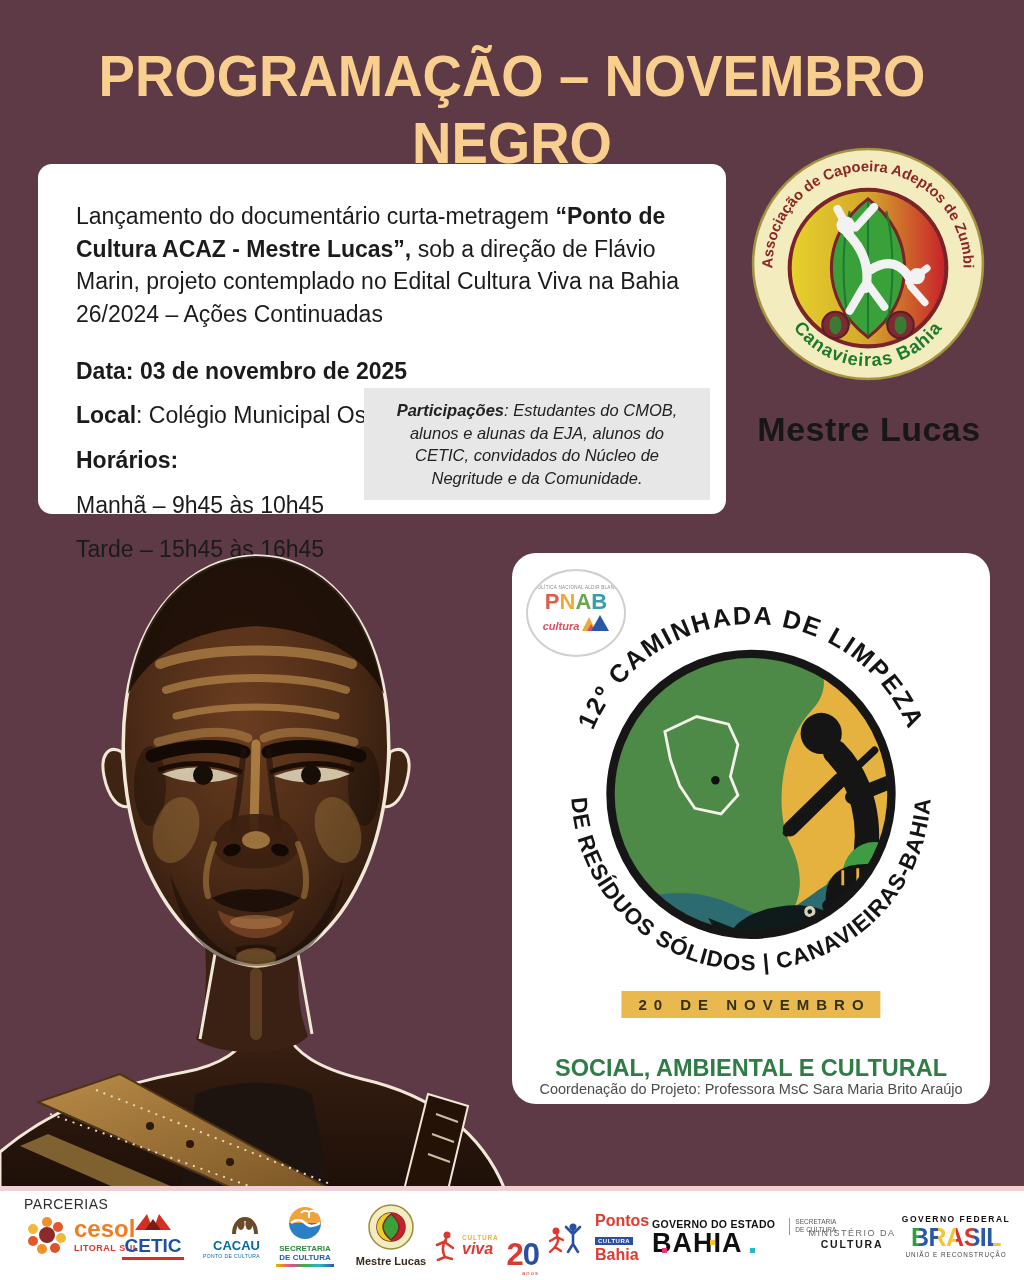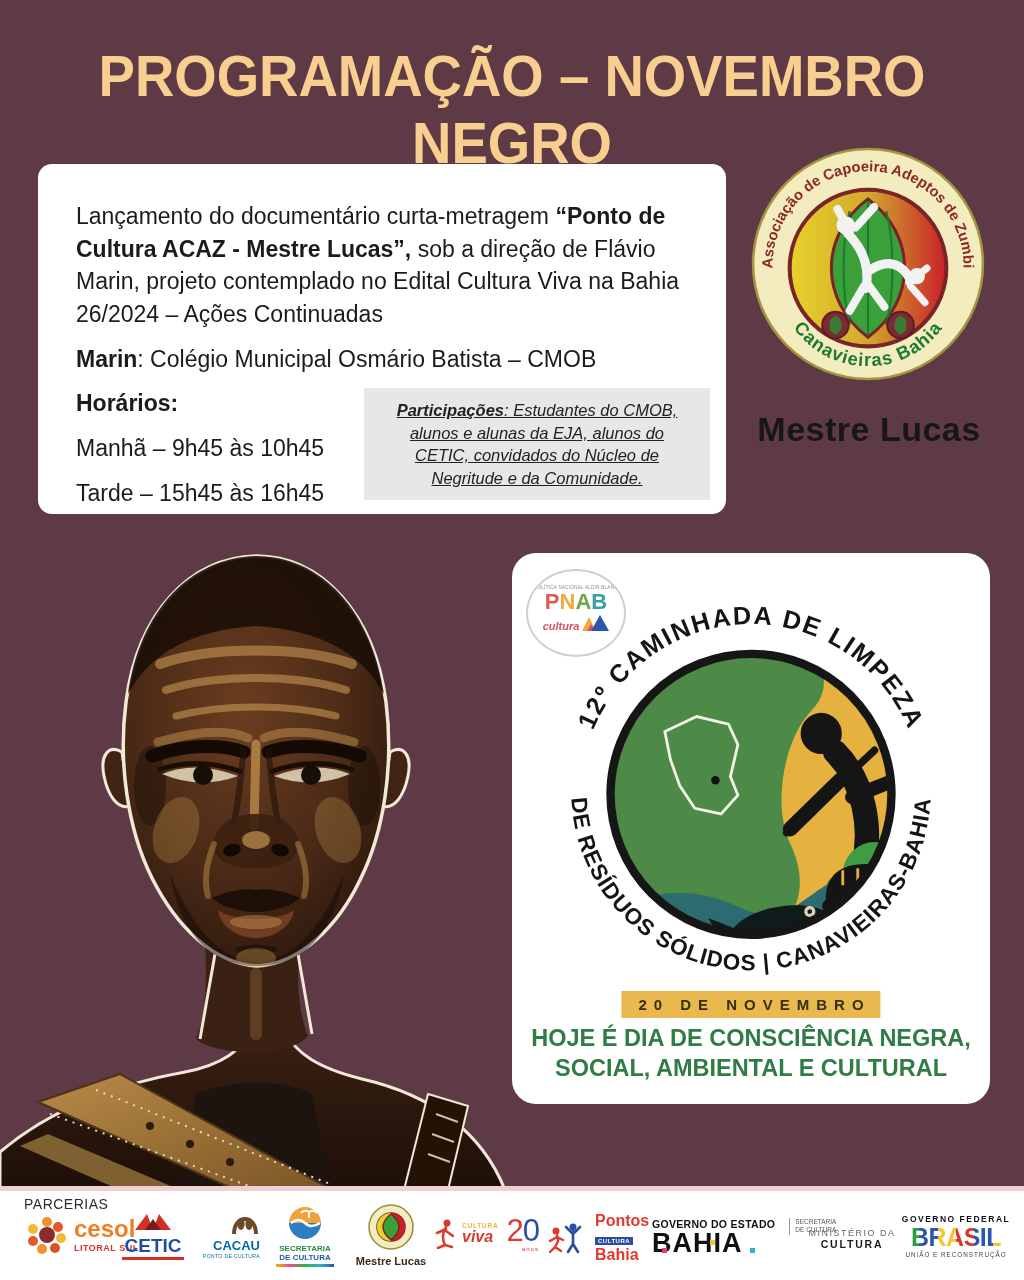--- a/index.html
+++ b/index.html
@@ -11,21 +11,21 @@
     color:#f8cf8e;font-size:58px;font-weight:800;letter-spacing:0;transform:scaleX(.94);}
   
   .event-card{position:absolute;left:38px;top:164px;width:688px;height:350px;background:#fff;
     border-radius:14px;box-sizing:border-box;padding:24px 26px;color:#1b1b1b;
     font-size:23px;line-height:1.42;}
   .event-card p{margin:12px;}
   .date-line{margin-top:24px !important;font-weight:700;}
   .bold-label{font-weight:700;}
   .part-box{position:absolute;right:16px;bottom:14px;width:346px;background:#e7e7e7;
     padding:11px 20px;box-sizing:border-box;font-size:16.5px;line-height:1.36;
-    text-align:center;font-style:italic;color:#222;text-decoration:underline;}
+    text-align:center;font-style:italic;color:#222;}
   
   .acaz-logo{position:absolute;left:750px;top:146px;}
   .mestre-caption{position:absolute;left:738px;top:410px;width:262px;text-align:center;
     font-size:34px;font-weight:800;color:#171717;letter-spacing:.5px;}
   
   .portrait{position:absolute;left:0;top:534px;}
   
   .walk-card{position:absolute;left:512px;top:553px;width:478px;height:551px;background:#fff;
     border-radius:24px;}
   .pnab{position:absolute;left:14px;top:16px;width:100px;height:88px;border:2px solid #cfcfcf;
@@ -60,21 +60,21 @@
   .p-secult{left:270px;top:15px;width:70px;text-align:center;}
   .secult-l1{font-size:8px;font-weight:800;color:#2f8a3f;line-height:1.1;margin-top:1px;}
   .secult-l2{font-size:8px;font-weight:800;color:#1f5fa8;line-height:1.1;}
   .secult-bar{height:3px;width:58px;margin:1px auto 0;
     background:linear-gradient(90deg,#e8b400,#e84b8a,#35b04a,#2bb5c9,#2b57a8);}
   .p-mestre{left:352px;top:13px;width:78px;text-align:center;}
   .mestre-mini-word{font-size:11px;font-weight:800;color:#3a2a1a;margin-top:1px;}
   .p-cviva{left:434px;top:24px;display:flex;align-items:center;gap:8px;}
   .cviva-cultura{font-size:6.5px;font-weight:800;color:#e8b43a;letter-spacing:.8px;}
   .cviva-viva{font-size:16px;font-weight:800;font-style:italic;color:#d93b2f;line-height:1;}
-  .cviva-num{font-size:31px;font-weight:400;line-height:1;letter-spacing:-1px;}
+  .cviva-num{font-size:31px;font-weight:700;line-height:1;letter-spacing:-1px;margin-top:24px;}
   .cviva-n2{color:#d93b2f}.cviva-n0{color:#2b4fa0}
   .cviva-anos{font-size:6px;color:#d93b2f;text-align:right;letter-spacing:1px;}
   .p-pontos{left:548px;top:22px;display:flex;align-items:center;gap:13px;}
   .pontos-word{font-size:16px;font-weight:800;color:#e03a2e;line-height:1;}
   .pontos-chip{display:inline-block;background:#2b4fa0;color:#fff;font-size:6px;font-weight:800;
     padding:1px 3px;letter-spacing:.5px;}
   .p-govba{left:652px;top:27px;display:flex;align-items:flex-start;gap:14px;}
   .govba-l1{font-size:10.5px;font-weight:800;color:#101010;letter-spacing:.3px;}
   .govba-word{position:relative;font-size:27px;font-weight:900;color:#101010;letter-spacing:1px;line-height:1;}
   .sq{position:absolute;width:5px;height:5px;}
@@ -94,21 +94,22 @@
 </style>
 </head>
 <body>
 
 <div id="canvas">
 
   <h1 class="poster-title">PROGRAMAÇÃO – NOVEMBRO NEGRO</h1>
 
   <section class="event-card">
     <p class="intro"><span>Lançamento do documentário curta-metragem </span><b>“Ponto de Cultura ACAZ - Mestre Lucas”,</b><span> sob a direção de Flávio Marin, projeto contemplado no Edital Cultura Viva na Bahia 26/2024 – Ações Continuadas</span></p>
-    <p><span class="bold-label">Marin</span><span>: Colégio Municipal Osmário Batista – CMOB</span></p>
+    <p class="date-line">Data: 03 de novembro de 2025</p>
+    <p><span class="bold-label">Local</span><span>: Colégio Municipal Osmário Batista – CMOB</span></p>
     <p class="bold-label">Horários:</p>
     <p>Manhã – 9h45 às 10h45</p>
     <p>Tarde – 15h45 às 16h45</p>
     <div class="part-box"><b><i>Participações</i></b><i>: Estudantes do CMOB, alunos e alunas da EJA, alunos do CETIC, convidados do Núcleo de Negritude e da Comunidade.</i></div>
   </section>
 
   <div class="acaz-logo">
     <svg width="236" height="236" viewBox="0 0 232 232">
       <defs>
         <linearGradient id="innerG" x1="0" y1="0" x2="1" y2="0">
@@ -316,23 +317,24 @@
           <path d="M 318,296 L 318,312 M 334,294 L 334,312 M 350,293 L 350,311" stroke="#e5b23f" stroke-width="3"></path>
         </g>
       </g>
       <circle cx="220" cy="215" r="150" fill="none" stroke="#161616" stroke-width="9"></circle>
       <text font-size="27" font-weight="bold" letter-spacing="2" fill="#141414" font-family="Liberation Sans,sans-serif"><textPath href="#arcTopW" startOffset="50%" text-anchor="middle">12º CAMINHADA DE LIMPEZA</textPath></text>
       <text font-size="24" font-weight="bold" letter-spacing="1" fill="#141414" font-family="Liberation Sans,sans-serif"><textPath href="#arcBotW" startOffset="50%" text-anchor="middle">DE RESÍDUOS SÓLIDOS | CANAVIEIRAS-BAHIA</textPath></text>
     </svg>
 
     <div class="badge">20 DE NOVEMBRO</div>
     <div class="headline">
-      <span>HOJE É DIA DE CONSCIÊNCIA NEGRA,</span><br>
+      <br>
       <span>SOCIAL, AMBIENTAL E CULTURAL</span>
     </div>
+    <div class="coord">Coordenação do Projeto: Professora MsC Sara Maria Brito Araújo</div>
   </section>
 
   <footer class="partners-bar">
     <div class="partners-label">PARCERIAS</div>
 
     <div class="plogo p-cesol">
       <svg width="38" height="38" viewBox="0 0 38 38">
         <circle cx="19" cy="19" r="8" fill="#8a2a2b"></circle>
         <circle cx="19" cy="6" r="5" fill="#f0912c"></circle>
           <circle cx="30" cy="11" r="5" fill="#e2572b"></circle>

